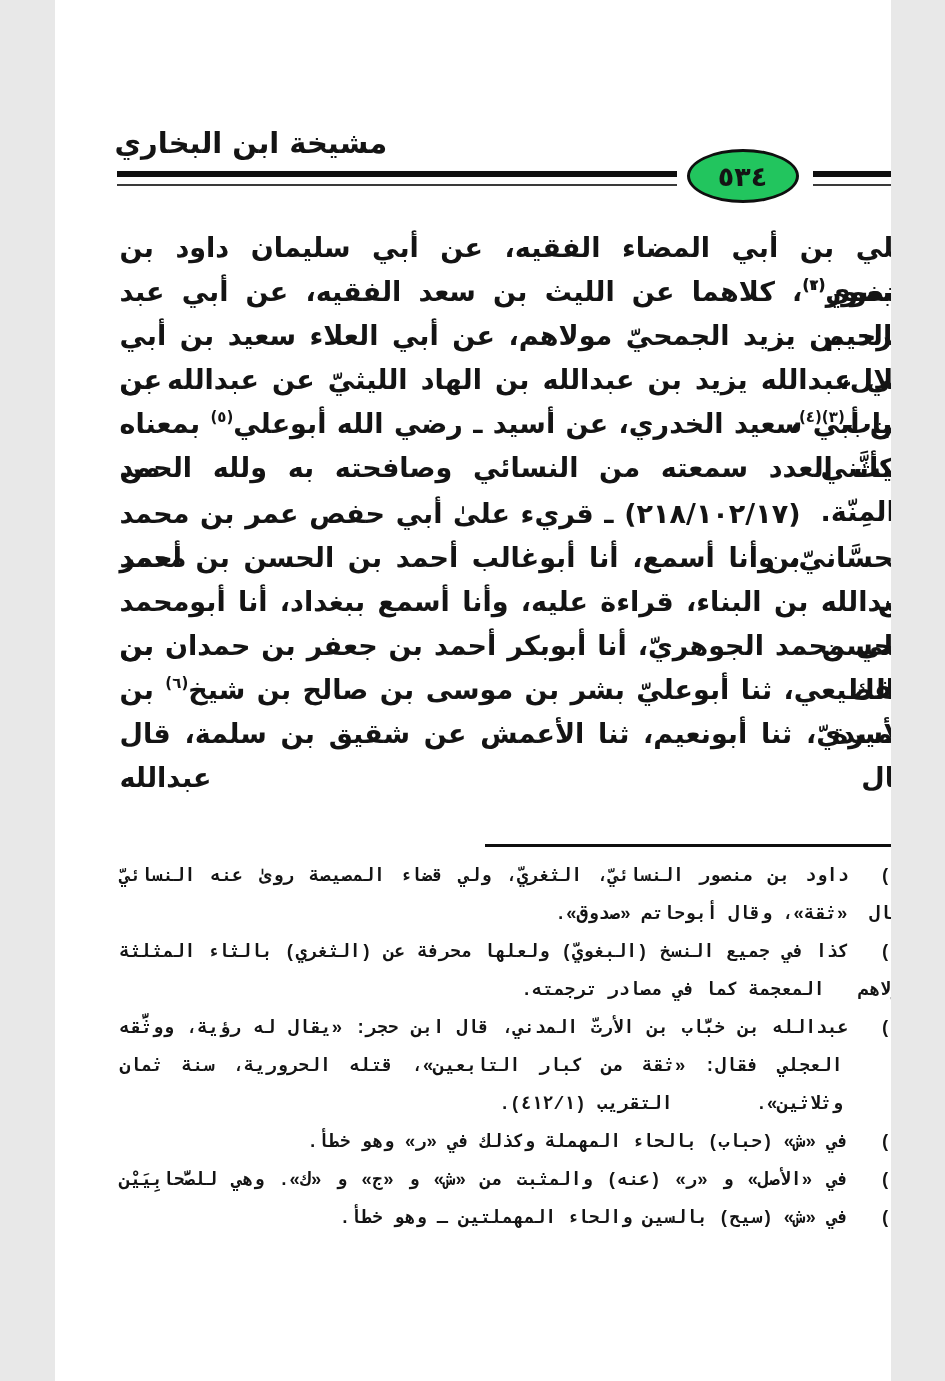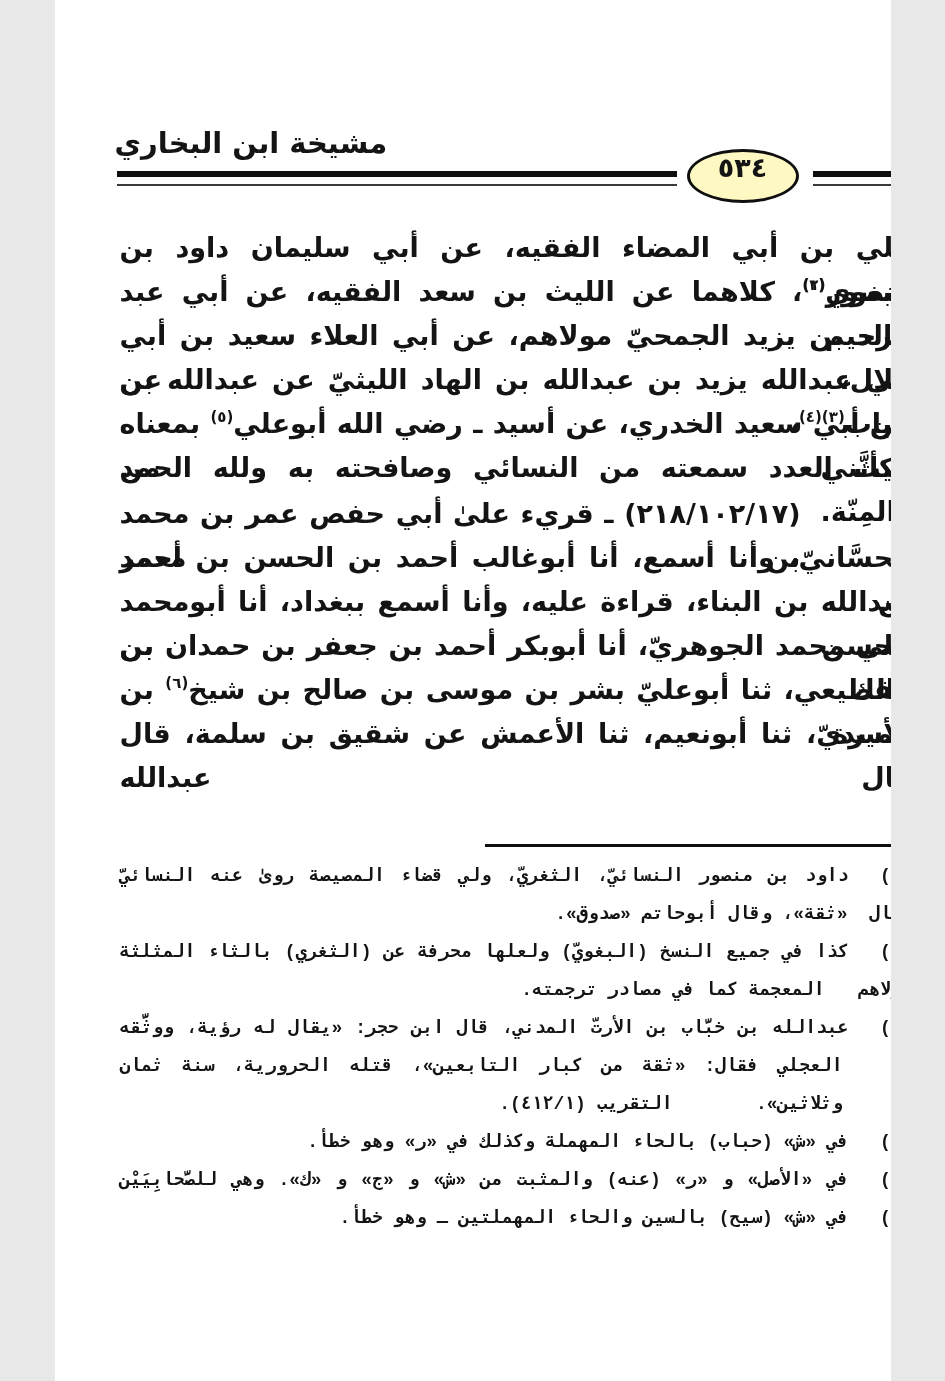--- a/index.html
+++ b/index.html
@@ -7,21 +7,21 @@
         font-family:"DejaVu Sans", sans-serif;color:#141414;direction:rtl;overflow:hidden;}
   
   .header-title{position:absolute;left:60px;top:126px;font-size:29px;font-weight:900;
                 letter-spacing:0;white-space:nowrap;}
   .rule{position:absolute;background:#0f0f0f;}
   .rule-left-thick{left:62px;top:171px;width:560px;height:6px;}
   .rule-left-thin{left:62px;top:184px;width:560px;height:2px;background:#3a3a3a;}
   .rule-right-thick{left:758px;top:171px;width:127px;height:6px;}
   .rule-right-thin{left:758px;top:184px;width:127px;height:2px;background:#3a3a3a;}
   .page-badge{position:absolute;left:632px;top:149px;width:112px;height:54px;border:3.5px solid #0f0f0f;
-              border-radius:50%;background:#fef9c3;display:flex;justify-content:center;
+              border-radius:50%;background:#22c55e;display:flex;align-items:center;justify-content:center;
               font-size:27px;font-weight:700;box-sizing:border-box;}
   
   .body-text{position:absolute;top:226px;left:65px;width:793px;}
   .para{margin:0;}
   #para2{margin-top:2px;}
   .bline{font-size:27px;font-weight:700;line-height:44px;height:44px;overflow:visible;
          text-align:justify;}
   .bline.full{text-align-last:justify;}
   .bline.ind-first{padding-right:112px;}
   .sup{font-size:15px;position:relative;top:-11px;line-height:0;font-weight:700;}

